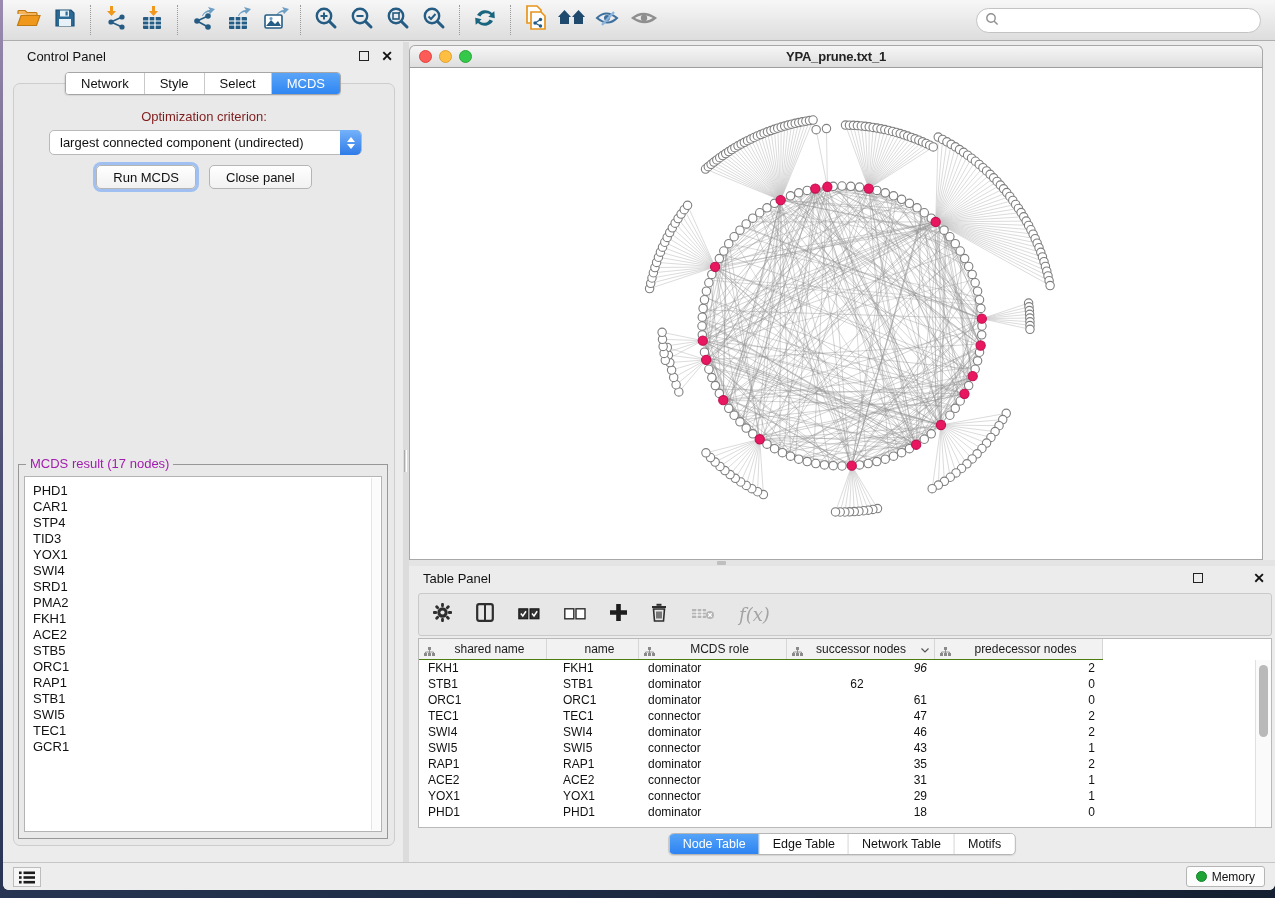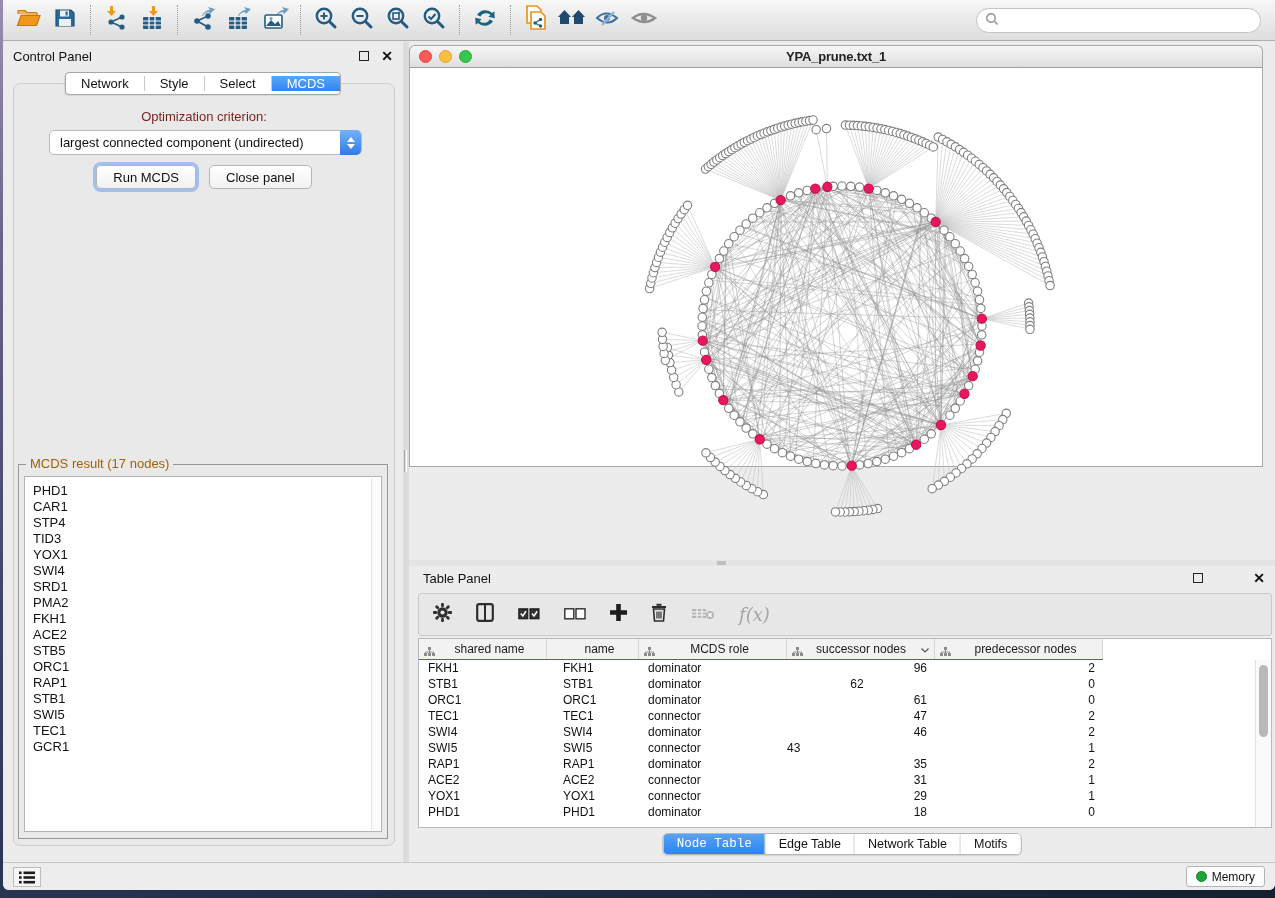--- a/index.html
+++ b/index.html
@@ -14,60 +14,60 @@
              background:linear-gradient(#f7f7f7,#dddddd); border-bottom:1px solid #adadad;
              display:flex; align-items:center; padding-left:8px; }
   .tbtn { width:36px; height:32px; display:flex; align-items:center; justify-content:center; border-radius:4px; }
   .tsep { width:0; height:30px; border-left:1px dotted #999; margin:0 7px; }
   .search-wrap { position:absolute; right:14px; top:8px; width:285px; height:25px; background:#fff;
                  border:1px solid #c3c3c3; border-radius:13px; display:flex; align-items:center; padding-left:8px; }
   .search-wrap input { border:none; outline:none; flex:1; height:20px; font-size:13px; background:transparent; }
 
   
   .control-panel { position:absolute; left:0; top:42px; width:400px; bottom:28px; background:#ECECEC; }
-  .panel-hdr { position:absolute; top:4px; left:10px; right:10px; height:20px; font-size:13px; color:#111;
+  .panel-hdr { position:absolute; top:4px; left:24px; right:10px; height:20px; font-size:13px; color:#111;
                display:flex; align-items:center; }
   .panel-hdr .sp { flex:1; }
   .float-ic { width:10px; height:10px; border:1.6px solid #222; display:inline-block; margin-right:12px; }
   .close-ic { font-size:14px; font-weight:bold; color:#111; line-height:10px; }
   .seg-tabs { position:absolute; top:30px; left:50%; transform:translateX(-50%); display:flex;
               border:1px solid #a6a6a6; border-radius:4px; overflow:hidden; background:#fff; height:23px; z-index:5;
-              box-shadow:0 1px 1px rgba(0,0,0,.08);align-items:center; }
+              box-shadow:0 1px 1px rgba(0,0,0,.08); }
   .seg-tabs .seg { padding:0 15px; font-size:13px; display:flex; align-items:center; background:#fff; color:#111;
                    border-right:1px solid #c9c9c9; cursor:default; }
   .seg-tabs .seg:last-child { border-right:none; }
   .seg-tabs .seg.sel { background:linear-gradient(#5aa5f8,#2f86f3); color:#fff; }
   .sub-panel { position:absolute; left:10px; width:382px; top:41px; bottom:16px;
                background:#E9E9E9; border:1px solid #cdcdcd; border-radius:7px; }
   .opt-label { position:absolute; top:25px; left:0; right:0; text-align:center; font-size:13px; color:#7f1d1d; }
   .dropdown { position:absolute; top:46px; left:35px; width:313px; height:25px; background:#fff;
               border:1px solid #b9b9b9; border-radius:5px; display:flex; align-items:center; font-size:13px; color:#111;
               padding-left:10px; }
   .dd-cap { position:absolute; right:0; top:-1px; bottom:-1px; width:21px; border-radius:0 5px 5px 0;
             background:linear-gradient(#74b2fa,#2f7be8); display:flex; flex-direction:column; align-items:center; justify-content:center; gap:2px; }
   .dd-cap svg { display:block; }
   .btn-row { position:absolute; top:81px; left:0; right:0; display:flex; justify-content:center; gap:13px; }
   .btn { height:24px; padding:0 16px; font-size:13px; color:#111; background:linear-gradient(#ffffff,#f1f1f1);
          border:1px solid #b5b5b5; border-radius:5px; display:flex; align-items:center; }
   .btn.focused { box-shadow:0 0 0 3px rgba(110,165,245,.6); }
   .result-group { position:absolute; left:4px; right:6px; top:380px; bottom:6px; border:1px solid #979797; }
-  .result-legend { position:absolute; top:-9px; left:7px; background:#E9E9E9; padding:0 4px; font-size:13px; color:#a16207; }
+  .result-legend { position:absolute; top:-9px; left:7px; background:#E9E9E9; padding:0 4px; font-size:13px; color:#a21caf; }
   .result-list { position:absolute; left:5px; right:5px; top:11px; bottom:6px; background:#fff;
                  border:1px solid #b3b3b3; overflow:hidden; padding:6px 0 0 8px; }
   .result-list .track { position:absolute; right:1px; top:1px; bottom:1px; width:9px; background:#fbfbfb; border-left:1px solid #e4e4e4; }
   .result-item { font-size:13px; line-height:16px; color:#111; }
 
   
   .vsplit { position:absolute; left:400px; top:42px; width:6px; bottom:28px; background:#dcdcdc; }
   .vsplit .grip { position:absolute; left:1px; top:408px; width:3px; height:22px; border-left:1px solid #aaa; border-right:1px solid #fff; }
   .hsplit { position:absolute; left:406px; right:0; top:560px; height:6px; background:#e4e4e4; }
   .hsplit .grip { position:absolute; left:308px; top:1px; width:9px; height:4px; background:#bfbfbf; border-radius:1px; }
 
   
-  .net-view { position:absolute; left:406px; top:45px; right:12px; height:422px; }
+  .net-view { position:absolute; left:406px; top:45px; right:12px; height:515px; }
   .net-titlebar { position:absolute; top:0; left:0; right:0; height:23px;
                   background:linear-gradient(#f6f6f6,#dedede); border:1px solid #a8a8a8; border-bottom:1px solid #9e9e9e;
                   border-radius:6px 6px 0 0; display:flex; align-items:center; }
   .tl { width:13px; height:13px; border-radius:50%; margin-left:7px; }
   .tl.red { background:#fc5b57; border:1px solid #e2443e; margin-left:9px; }
   .tl.yel { background:#fdbe41; border:1px solid #e0a135; }
   .tl.grn { background:#35c94b; border:1px solid #2ba637; }
   .net-title { position:absolute; left:0; right:0; text-align:center; font-size:13px; font-weight:bold; color:#222;
                letter-spacing:-0.2px; }
   .net-canvas { position:absolute; top:23px; left:0; right:0; bottom:0; background:#fff;
@@ -88,21 +88,21 @@
   .tbl-body { position:absolute; top:21px; left:0; right:16px; bottom:0; overflow:hidden; }
   .tr { display:flex; height:16px; align-items:center; }
   .td { font-size:12px; color:#111; white-space:nowrap; overflow:hidden; }
   .vscroll { position:absolute; top:21px; right:0; width:16px; bottom:0; background:#fafafa; border-left:1px solid #e0e0e0; }
   .vthumb { position:absolute; left:3px; top:5px; width:9px; height:72px; background:#b9b9b9; border-radius:5px; }
   .bottom-tabs { position:absolute; left:50%; transform:translateX(-50%); top:267px; display:flex; height:22px;
                  border:1px solid #b5b5b5; border-radius:5px; overflow:hidden; background:#fff; box-shadow:0 1px 1px rgba(0,0,0,.1); }
   .bottom-tabs .seg { padding:0 13px; font-size:12.5px; display:flex; align-items:center; color:#111; background:#fff;
                       border-right:1px solid #c9c9c9; }
   .bottom-tabs .seg:last-child { border-right:none; }
-  .bottom-tabs .seg.sel { background:linear-gradient(#55a3f8,#2c83f2); color:#fff;font-family:Liberation Mono, monospace; }
+  .bottom-tabs .seg.sel { background:linear-gradient(#55a3f8,#2c83f2); color:#fff; }
 
   
   .statusbar { position:absolute; left:0; right:0; bottom:0; height:28px; background:#EDEDED; border-top:1px solid #c5c5c5; }
   .list-btn { position:absolute; left:10px; top:4px; width:28px; height:20px; background:#f6f6f6; border:1px solid #bdbdbd;
               display:flex; align-items:center; justify-content:center; }
   .mem-btn { position:absolute; right:10px; top:3px; height:21px; background:#fcfcfc; border:1px solid #b5b5b5;
              border-radius:3px; display:flex; align-items:center; padding:0 9px; gap:5px; font-size:12px; color:#111; }
   .mem-dot { width:11px; height:11px; border-radius:50%; background:#1ea335; border:1px solid #13832a; }
 </style>
 </head>
@@ -1260,21 +1260,21 @@
                 <path d="M5.5,3 v2 M1.5,6 v-1 h8 v1 M5.5,5 v1" stroke="#8a8a8a" stroke-width="0.9" fill="none"></path>
               </svg></span>
             <span class="lbl">predecessor nodes</span>
           </div>
         </div>
       <div class="tbl-body" id="tbl-body">
           <div class="tr">
             <div class="td" style="width: 128px; text-align: left; padding: 0px 0px 0px 9px;">FKH1</div>
             <div class="td" style="width: 92px; text-align: left; padding: 0px 0px 0px 16px;">FKH1</div>
             <div class="td" style="width: 148px; text-align: left; padding: 0px 0px 0px 9px;">dominator</div>
-            <div class="td" style="width: 148px; text-align: right; padding: 0px 8px 0px 0px;">96</div>
+            <div class="td" style="width: 148px; text-align: right; padding: 0px 8px 0px 0px; font-style: italic;">96</div>
             <div class="td" style="width: 168px; text-align: right; padding: 0px 8px 0px 0px;">2</div>
           </div>
           <div class="tr">
             <div class="td" style="width: 128px; text-align: left; padding: 0px 0px 0px 9px;">STB1</div>
             <div class="td" style="width: 92px; text-align: left; padding: 0px 0px 0px 16px;">STB1</div>
             <div class="td" style="width: 148px; text-align: left; padding: 0px 0px 0px 9px;">dominator</div>
             <div class="td" style="width: 148px; text-align: center; padding: 0px 8px 0px 0px;">62</div>
             <div class="td" style="width: 168px; text-align: right; padding: 0px 8px 0px 0px;">0</div>
           </div>
           <div class="tr">
@@ -1295,21 +1295,21 @@
             <div class="td" style="width: 128px; text-align: left; padding: 0px 0px 0px 9px;">SWI4</div>
             <div class="td" style="width: 92px; text-align: left; padding: 0px 0px 0px 16px;">SWI4</div>
             <div class="td" style="width: 148px; text-align: left; padding: 0px 0px 0px 9px;">dominator</div>
             <div class="td" style="width: 148px; text-align: right; padding: 0px 8px 0px 0px;">46</div>
             <div class="td" style="width: 168px; text-align: right; padding: 0px 8px 0px 0px;">2</div>
           </div>
           <div class="tr">
             <div class="td" style="width: 128px; text-align: left; padding: 0px 0px 0px 9px;">SWI5</div>
             <div class="td" style="width: 92px; text-align: left; padding: 0px 0px 0px 16px;">SWI5</div>
             <div class="td" style="width: 148px; text-align: left; padding: 0px 0px 0px 9px;">connector</div>
-            <div class="td" style="width: 148px; text-align: left; padding: 0px 8px 0px 0px;">43</div>
+            <div class="td" style="width: 148px; text-align: right; padding: 0px 8px 0px 0px;">43</div>
             <div class="td" style="width: 168px; text-align: right; padding: 0px 8px 0px 0px;">1</div>
           </div>
           <div class="tr">
             <div class="td" style="width: 128px; text-align: left; padding: 0px 0px 0px 9px;">RAP1</div>
             <div class="td" style="width: 92px; text-align: left; padding: 0px 0px 0px 16px;">RAP1</div>
             <div class="td" style="width: 148px; text-align: left; padding: 0px 0px 0px 9px;">dominator</div>
             <div class="td" style="width: 148px; text-align: right; padding: 0px 8px 0px 0px;">35</div>
             <div class="td" style="width: 168px; text-align: right; padding: 0px 8px 0px 0px;">2</div>
           </div>
           <div class="tr">

